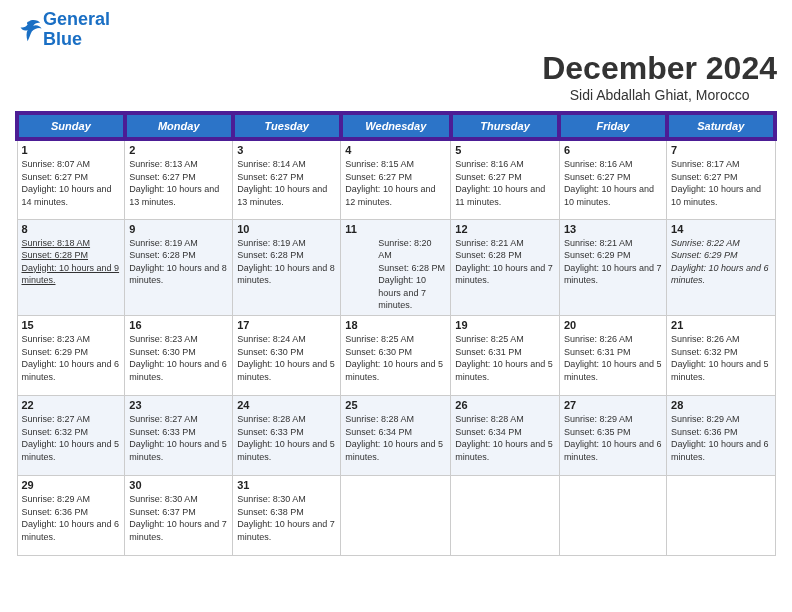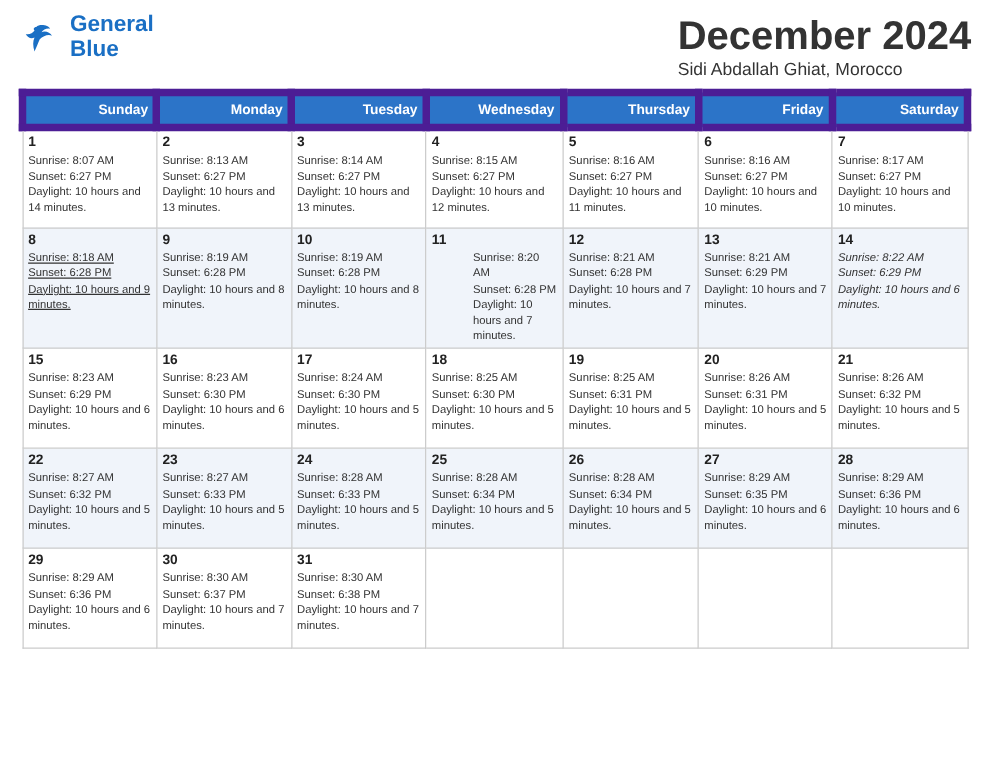--- a/index.html
+++ b/index.html
@@ -17,60 +17,62 @@
     }
     .header {
       display: flex;
       justify-content: space-between;
       align-items: flex-start;
       margin-bottom: 8px;
     }
     .logo {
       display: flex;
       align-items: center;
-      gap: 13px;
+      gap: 0;
     }
     .logo-text {
       font-size: 18px;
       font-weight: bold;
       color: #333;
       line-height: 1.1;
     }
     .logo-text span {
       color: #1a6fc4;
     }
     .logo-bird {
       width: 28px;
       height: 28px;
     }
     .title-block {
-      text-align: left;
+      text-align: center;
+      margin-top: 40px;
     }
     .month-title {
       font-size: 32px;
       font-weight: bold;
       color: #333;
     }
     .subtitle {
       font-size: 14px;
       color: #333;
     }
     .calendar {
       width: 100%;
       border-collapse: collapse;
       font-size: 9.5px;
     }
     .calendar thead tr th {
       background-color: #2c74c8;
       color: #fff;
       padding: 5px 4px;
-      text-align: right;
+      text-align: center;
       font-size: 11px;
       font-weight: bold;
-      border: 6px solid #4c1d95;
+      border: 4px solid #4c1d95;
+      font-style: italic;
     }
     .calendar tbody tr td {
       border: 1px solid #ccc;
       padding: 3px 4px;
       vertical-align: top;
       width: 113px;
       height: 80px;
       background: #fff;
     }
     .calendar tbody tr:nth-child(even) td {

